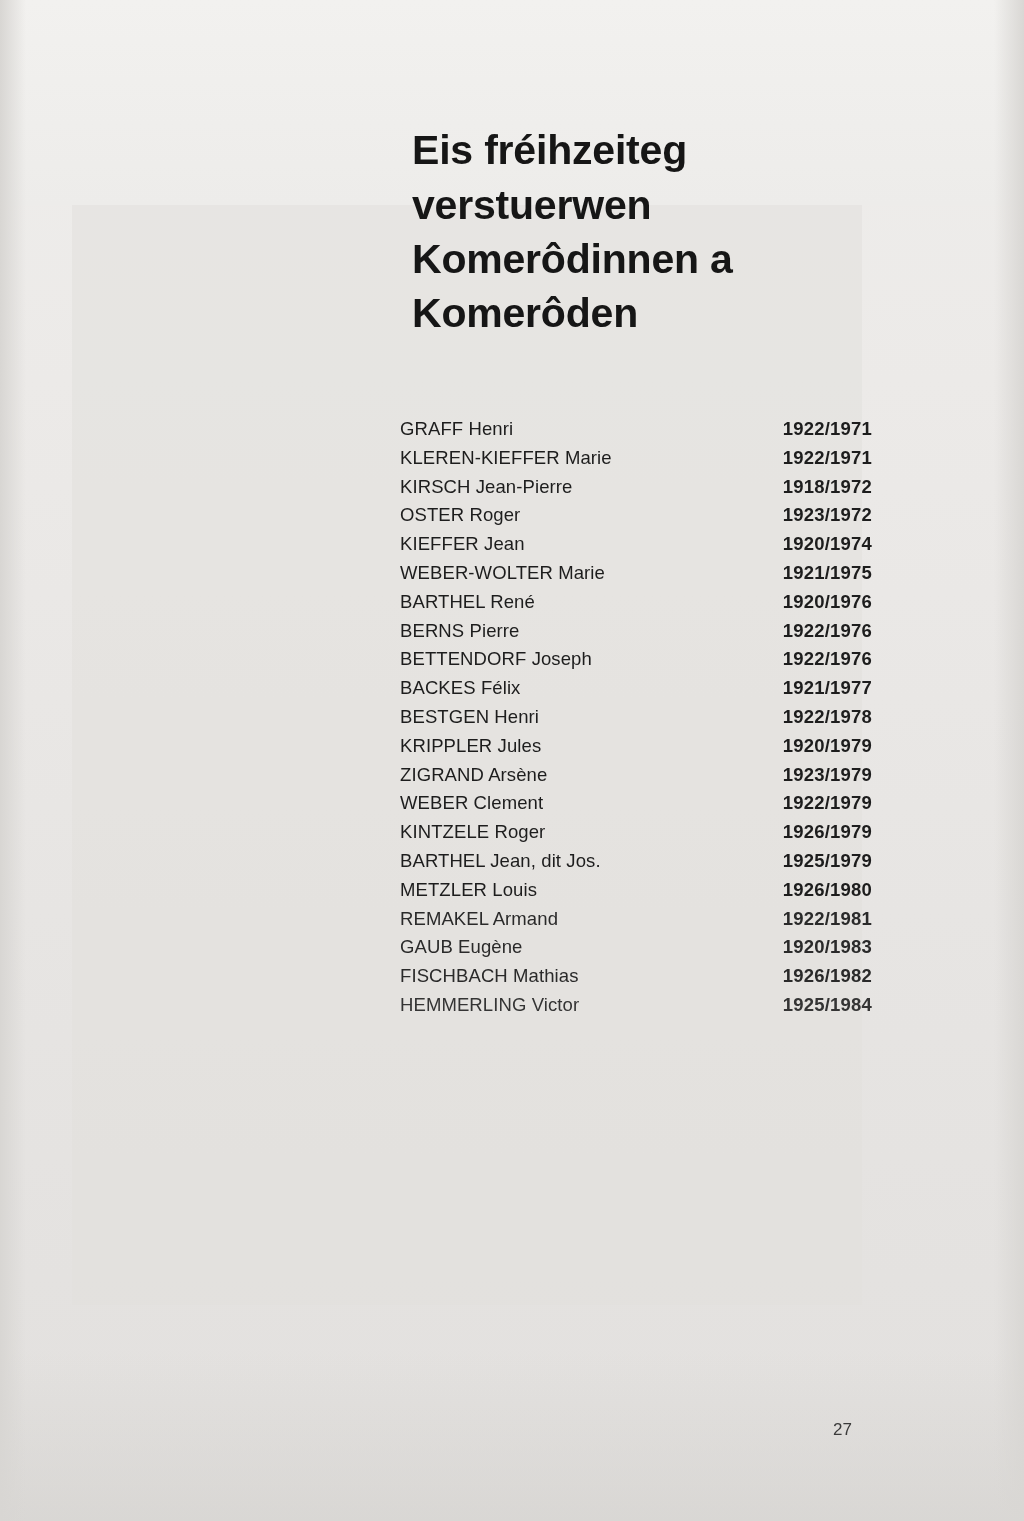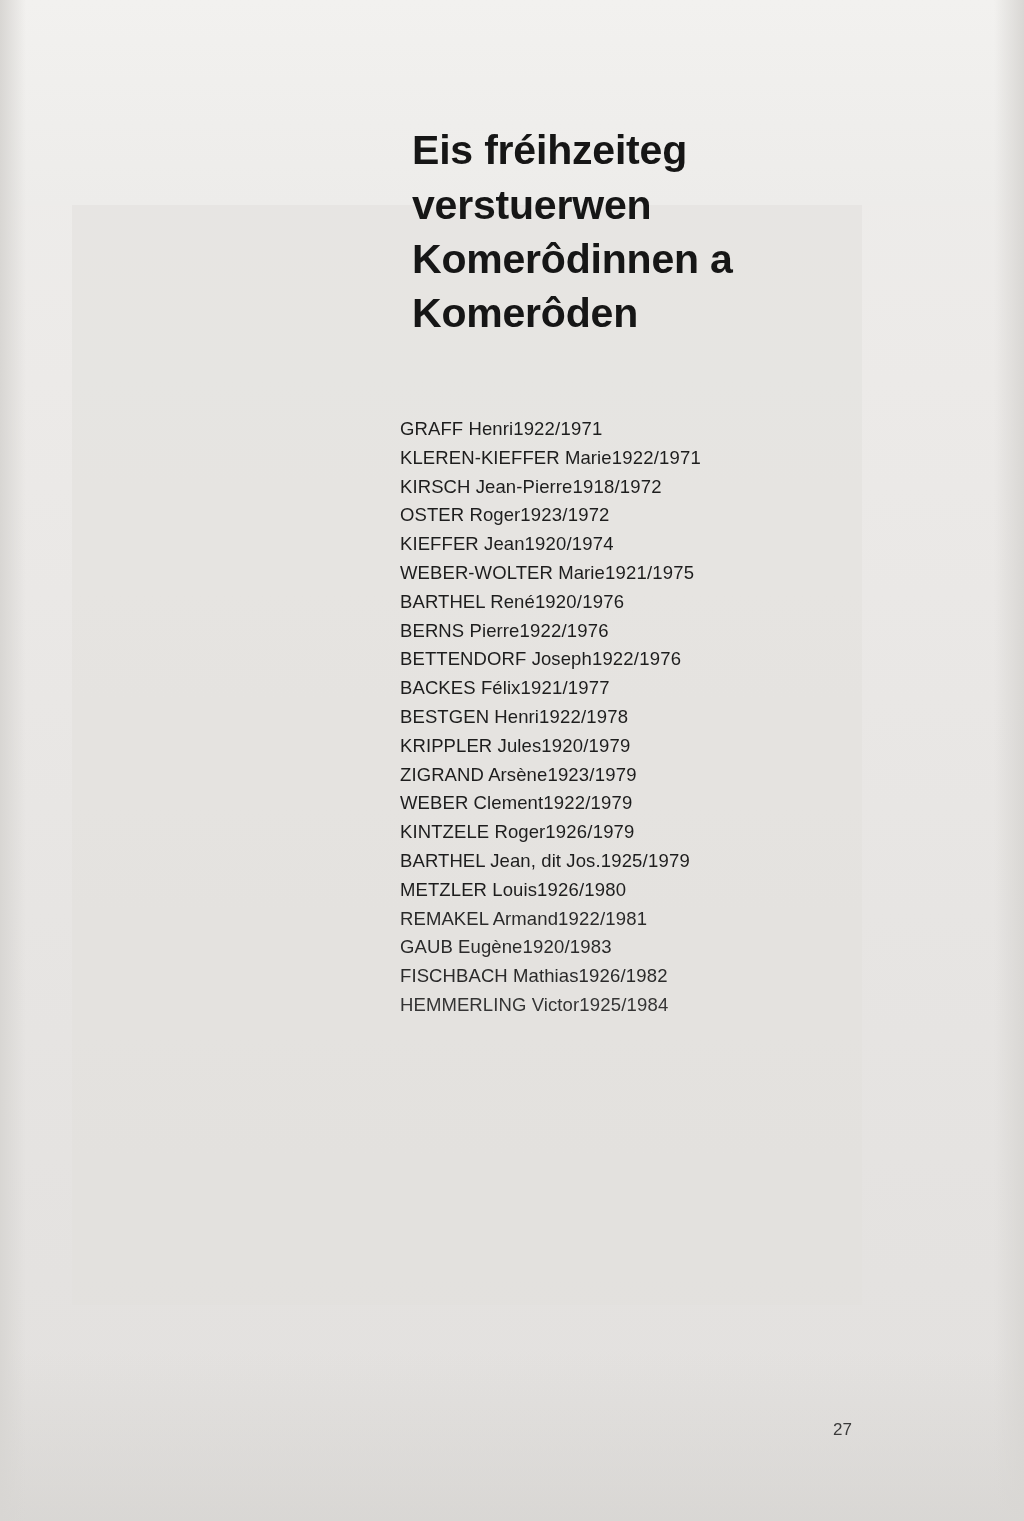--- a/index.html
+++ b/index.html
@@ -70,32 +70,33 @@
   }
 
   .list {
     position: absolute;
     left: 400px;
     top: 418px;
     width: 472px;
   }
   .row {
     display: flex;
+    justify-content: space-between;
     align-items: baseline;
     height: 28.8px;
     font-size: 18.5px;
     color: #1d1d1d;
     letter-spacing: 0.1px;
   }
   .row .name {
     white-space: nowrap;
   }
   .row .years {
     white-space: nowrap;
-    font-weight: 400;
+    font-weight: 700;
     letter-spacing: 0.2px;
   }
   
   .row:nth-child(n+18) { color: #2a2a2a; }
   .row:nth-child(n+21) { color: #343434; }
 
   .page-number {
     position: absolute;
     left: 833px;
     top: 1420px;

